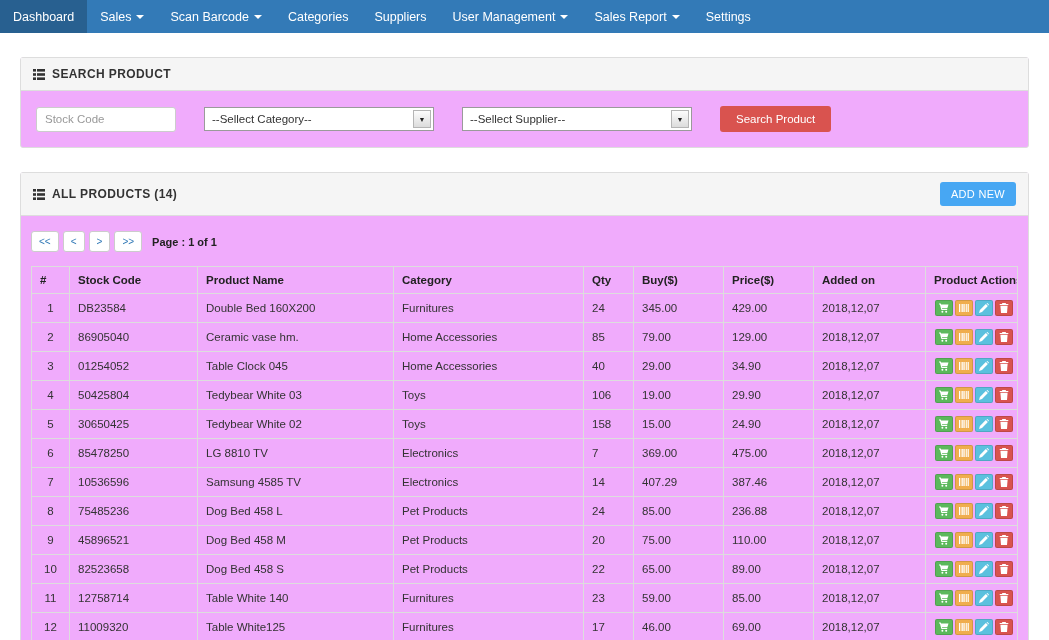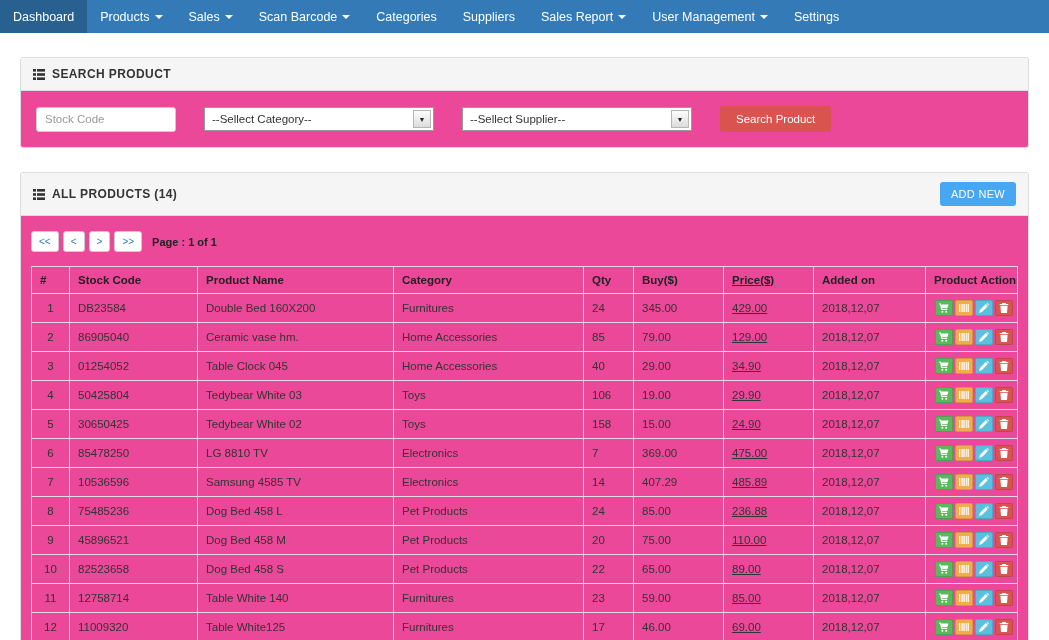--- a/index.html
+++ b/index.html
@@ -32,21 +32,21 @@
     width: 0; height: 0;
     border-left: 4px solid transparent;
     border-right: 4px solid transparent;
     border-top: 4px solid #fff;
   }
   
   .container { padding: 0 20px; }
   .panel {
     border: 1px solid #ddd;
     border-radius: 3px;
-    background: #ec4899;
+    background: #f0abfc;
     margin-top: 24px;
   }
   .panel-heading {
     background: #f5f5f5;
     border-bottom: 1px solid #ddd;
     padding: 9px 12px;
     font-size: 12px;
     font-weight: bold;
     color: #333;
     display: flex;
@@ -137,21 +137,21 @@
     white-space: nowrap;
     text-align: left;
   }
   .products-table th { font-weight: bold; color: #222; }
   .col0 { width: 38px;  text-align: center; }
   .col1 { width: 128px; }
   .col2 { width: 196px; }
   .col3 { width: 190px; }
   .col4 { width: 50px;  text-align: right; }
   .col5 { width: 90px;  text-align: right; }
-  .col6 { width: 90px;  text-align: right; text-decoration: underline; }
+  .col6 { width: 90px;  text-align: right; }
   .col7 { width: 112px; text-align: right; }
   .col8 { text-align: center; }
   td.col0 { text-align: center; }
   td.col4, td.col5, td.col6, td.col7 { text-align: left; }
   .actions-cell { padding: 4px 2px; }
   .action-btn {
     display: inline-flex;
     align-items: center;
     justify-content: center;
     width: 18px; height: 16px;
@@ -165,43 +165,39 @@
   .action-btn svg { display: block; }
 </style>
 </head>
 <body>
 
 <nav class="navbar">
     <div class="nav-item active">
       <span>Dashboard</span>
     </div>
     <div class="nav-item">
-      <span>Products</span>
-      <span class="caret"></span>
-    </div>
-    <div class="nav-item">
       <span>Sales</span>
       <span class="caret"></span>
     </div>
     <div class="nav-item">
       <span>Scan Barcode</span>
       <span class="caret"></span>
     </div>
     <div class="nav-item">
       <span>Categories</span>
     </div>
     <div class="nav-item">
       <span>Suppliers</span>
     </div>
     <div class="nav-item">
+      <span>User Management</span>
+      <span class="caret"></span>
+    </div>
+    <div class="nav-item">
       <span>Sales Report</span>
-      <span class="caret"></span>
-    </div>
-    <div class="nav-item">
-      <span>User Management</span>
       <span class="caret"></span>
     </div>
     <div class="nav-item">
       <span>Settings</span>
     </div>
   </nav>
 
 <div class="container">
 
   <div class="panel">
@@ -496,21 +492,21 @@
                 </svg>
               </button></td>
           </tr>
           <tr>
             <td class="col0">7</td>
             <td class="col1">10536596</td>
             <td class="col2">Samsung 4585 TV</td>
             <td class="col3">Electronics</td>
             <td class="col4">14</td>
             <td class="col5">407.29</td>
-            <td class="col6">485.89</td>
+            <td class="col6">387.46</td>
             <td class="col7">2018,12,07</td>
             <td class="col8 actions-cell"><button class="action-btn" style="background: rgb(92, 184, 92);">
                 <svg width="10" height="10" viewBox="0 0 10 10" fill="#fff">
                   <path d="M0 .4h1.7l.4 1h7.4L8.3 5.2H2.9l.3.9h5v1h-5.8L.9 1.4H0z"></path>
                   <circle cx="3.4" cy="8.8" r="1"></circle>
                   <circle cx="7.2" cy="8.8" r="1"></circle>
                 </svg>
               </button><button class="action-btn" style="background: rgb(240, 173, 78);">
                 <svg width="10" height="10" viewBox="0 0 10 10" fill="#fff">
                   <rect x="0" y="1" width="1.1" height="8"></rect>

